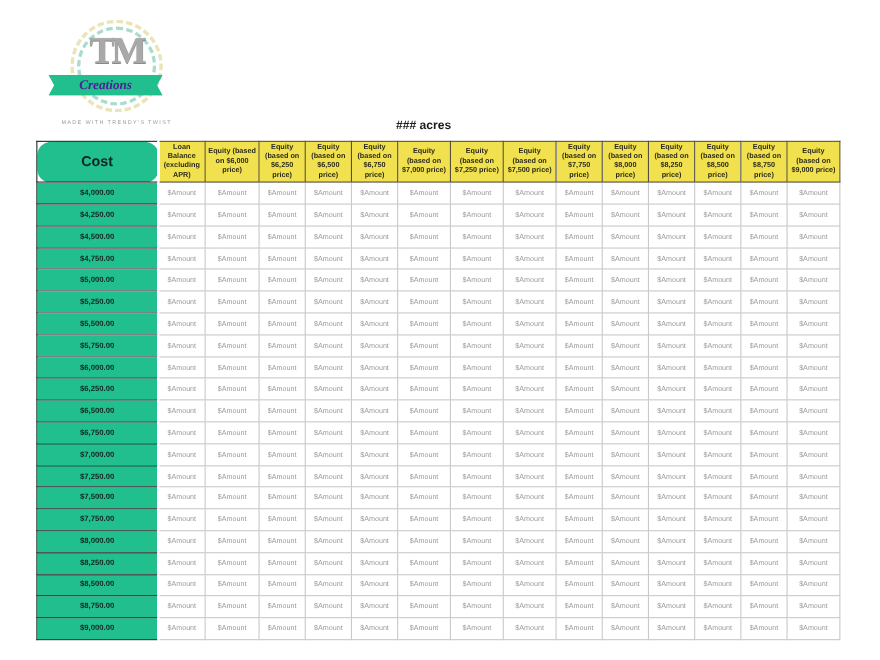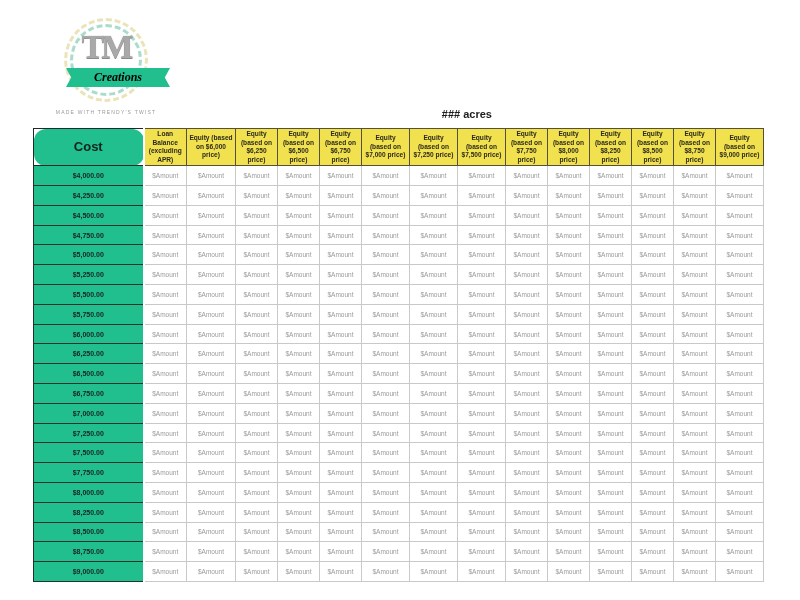--- a/index.html
+++ b/index.html
@@ -9,30 +9,30 @@
   
   .logo-wrap { position: absolute; left: 40px; top: 12px; width: 132px; height: 110px; text-align: center; }
   .logo-badge { position: relative; width: 132px; height: 96px; }
   .scallop-outer { position: absolute; left: 24px; top: 6px; width: 84px; height: 84px;
     border: 3px dashed #eae4b9; border-radius: 50%; }
   .scallop-inner { position: absolute; left: 30px; top: 12px; width: 72px; height: 72px;
     border: 3px dashed #a9dccb; border-radius: 50%; background: #ffffff; }
   .monogram { position: absolute; left: 0; top: 18px; width: 132px; text-align: center;
     font-family: "Liberation Serif", "DejaVu Serif", serif; font-weight: bold; font-size: 34px;
     color: #a9a9a9; letter-spacing: -3px; text-shadow: 0 1px 0 #8b8b8b, 0 0 1px #777; line-height: 1; }
-  .ribbon { position: absolute; left: 26px; top: 56px; width: 104px; height: 19px; background: #21be8e;
+  .ribbon { position: absolute; left: 4px; top: 56px; width: 104px; height: 19px; background: #21be8e;
     clip-path: polygon(0 0, 100% 0, 95% 50%, 100% 100%, 0 100%, 5% 50%);
     display: flex; align-items: center; justify-content: center;
     font-family: "Liberation Serif", "DejaVu Serif", serif; font-style: italic; font-weight: bold;
-    font-size: 12px; color: #000000; text-align: center; }
+    font-size: 12px; color: #4c1d95; text-align: center; }
   .tagline { margin-top: 1px; font-size: 5px; letter-spacing: 1.2px; color: #9a9a9a;
     text-transform: uppercase; white-space: nowrap; }
 
   
-  .page-title { position: absolute; left: 360px; top: 108px; width: 132px; text-align: right;
+  .page-title { position: absolute; left: 360px; top: 108px; width: 132px; text-align: left;
     font-size: 11px; font-weight: bold; color: #1c1c1c; }
 
   
   .sheet { position: absolute; left: 33px; top: 128px; width: 730px; }
   table { border-collapse: collapse; table-layout: fixed; width: 730px; }
   th, td { overflow: hidden; }
   thead th { background: #f2e14f; border: 1px solid #55503a; color: #2b2a1c;
     font-size: 6.6px; font-weight: bold; line-height: 1.3; padding: 1px 2px; height: 27px;
     vertical-align: middle; text-align: center; }
   thead th.cost-h { background: #21be8e; border: 1px solid #1f2a26; color: #10241d;

